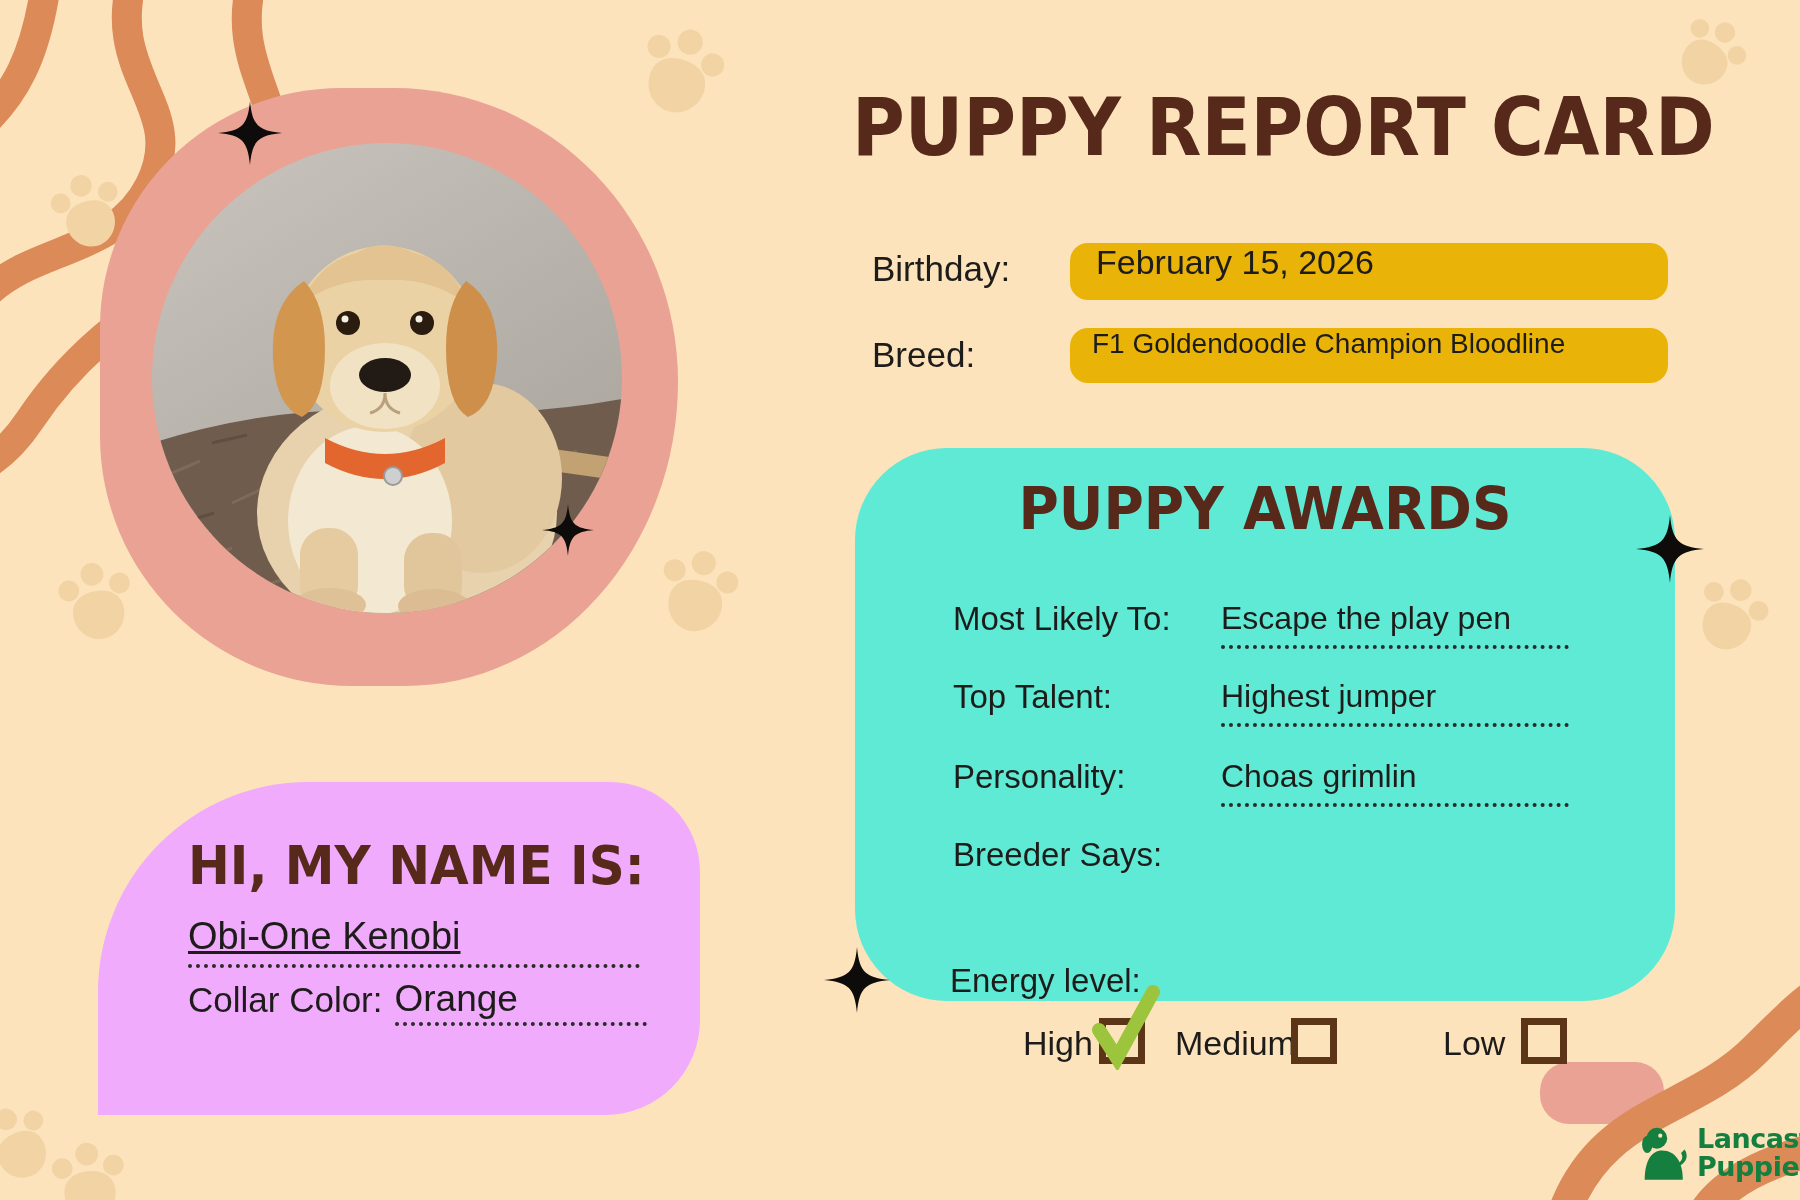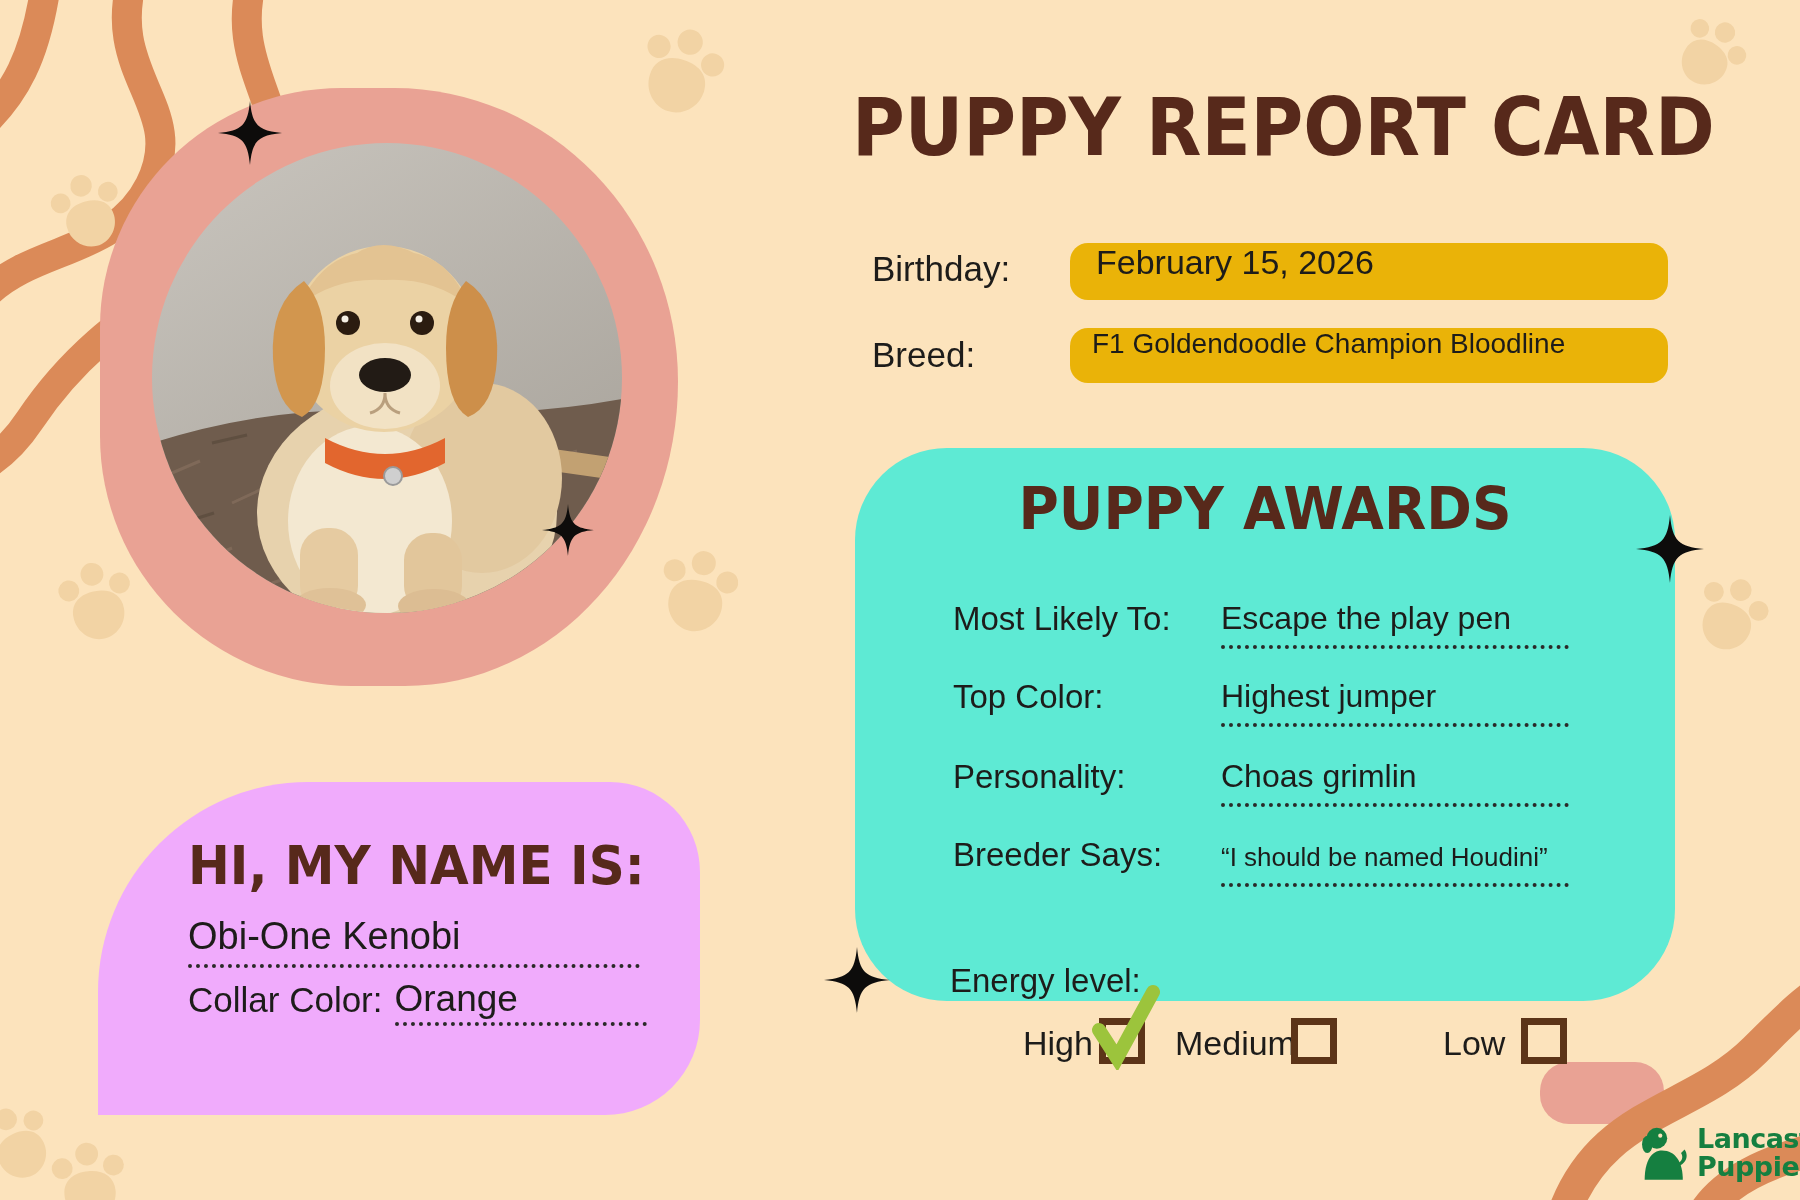--- a/index.html
+++ b/index.html
@@ -40,21 +40,21 @@
   .opt-high{left:168px;top:576px}.box-high{left:244px;top:570px}
   .opt-med{left:320px;top:576px}.box-med{left:436px;top:570px}
   .opt-low{left:588px;top:576px}.box-low{left:666px;top:570px}
   .check-svg{position:absolute;left:234px;top:536px;width:74px;height:86px;}
 
   
   .name-blob{left:98px;top:782px;width:602px;height:333px;background:#f0abfc;border-radius:210px 90px 95px 0;}
   .name-heading{position:absolute;left:90px;top:52px;font-size:50px;font-weight:bold;color:#57291B;
                 font-family:"DejaVu Sans",sans-serif;transform:scaleY(1.08);transform-origin:0 0;white-space:nowrap;}
   .name-line{position:absolute;left:90px;top:133px;width:452px;font-size:38px;
-             border-bottom:4px dotted #2a2a28;padding-bottom:6px;}
+             border-bottom:4px dotted #2a2a28;padding-bottom:6px;text-decoration:underline;}
   .collar-line{position:absolute;left:90px;top:196px;display:flex;align-items:flex-end;}
   .collar-label{font-size:35px;padding-bottom:6px;white-space:nowrap;}
   .collar-value{font-size:37px;border-bottom:4px dotted #2a2a28;width:252px;margin-left:12px;padding-bottom:2px;}
 
   
   .logo{left:1636px;top:1122px;display:flex;align-items:center;gap:9px;}
   .logo-text{font-size:27px;font-weight:bold;color:#157F40;line-height:1.02;
              font-family:"DejaVu Sans",sans-serif;letter-spacing:-0.5px;}
 </style>
 </head>
@@ -162,30 +162,29 @@
   </div>
 
   <div class="abs awards-panel z2">
     <div class="awards-title">PUPPY AWARDS</div>
 
     <div class="award-row r1">
       <div class="award-label">Most Likely To:</div>
       <div class="award-value">Escape the play pen</div>
     </div>
     <div class="award-row r2">
-      <div class="award-label">Top Color:</div>
+      <div class="award-label">Top Talent:</div>
       <div class="award-value">Highest jumper</div>
     </div>
     <div class="award-row r3">
       <div class="award-label">Personality:</div>
       <div class="award-value">Choas grimlin</div>
     </div>
     <div class="award-row r4">
       <div class="award-label">Breeder Says:</div>
-      <div class="award-value small">“I should be named Houdini”</div>
     </div>
 
     <div class="energy-label">Energy level:</div>
 
     <div class="energy-opt-label opt-high">High</div>
     <div class="checkbox box-high"></div>
     <svg class="check-svg" viewBox="0 0 74 86">
       <path d="M10,46 L28,74 L64,8" stroke="#9CC43C" stroke-width="14" fill="none" stroke-linecap="round"></path>
     </svg>
 

